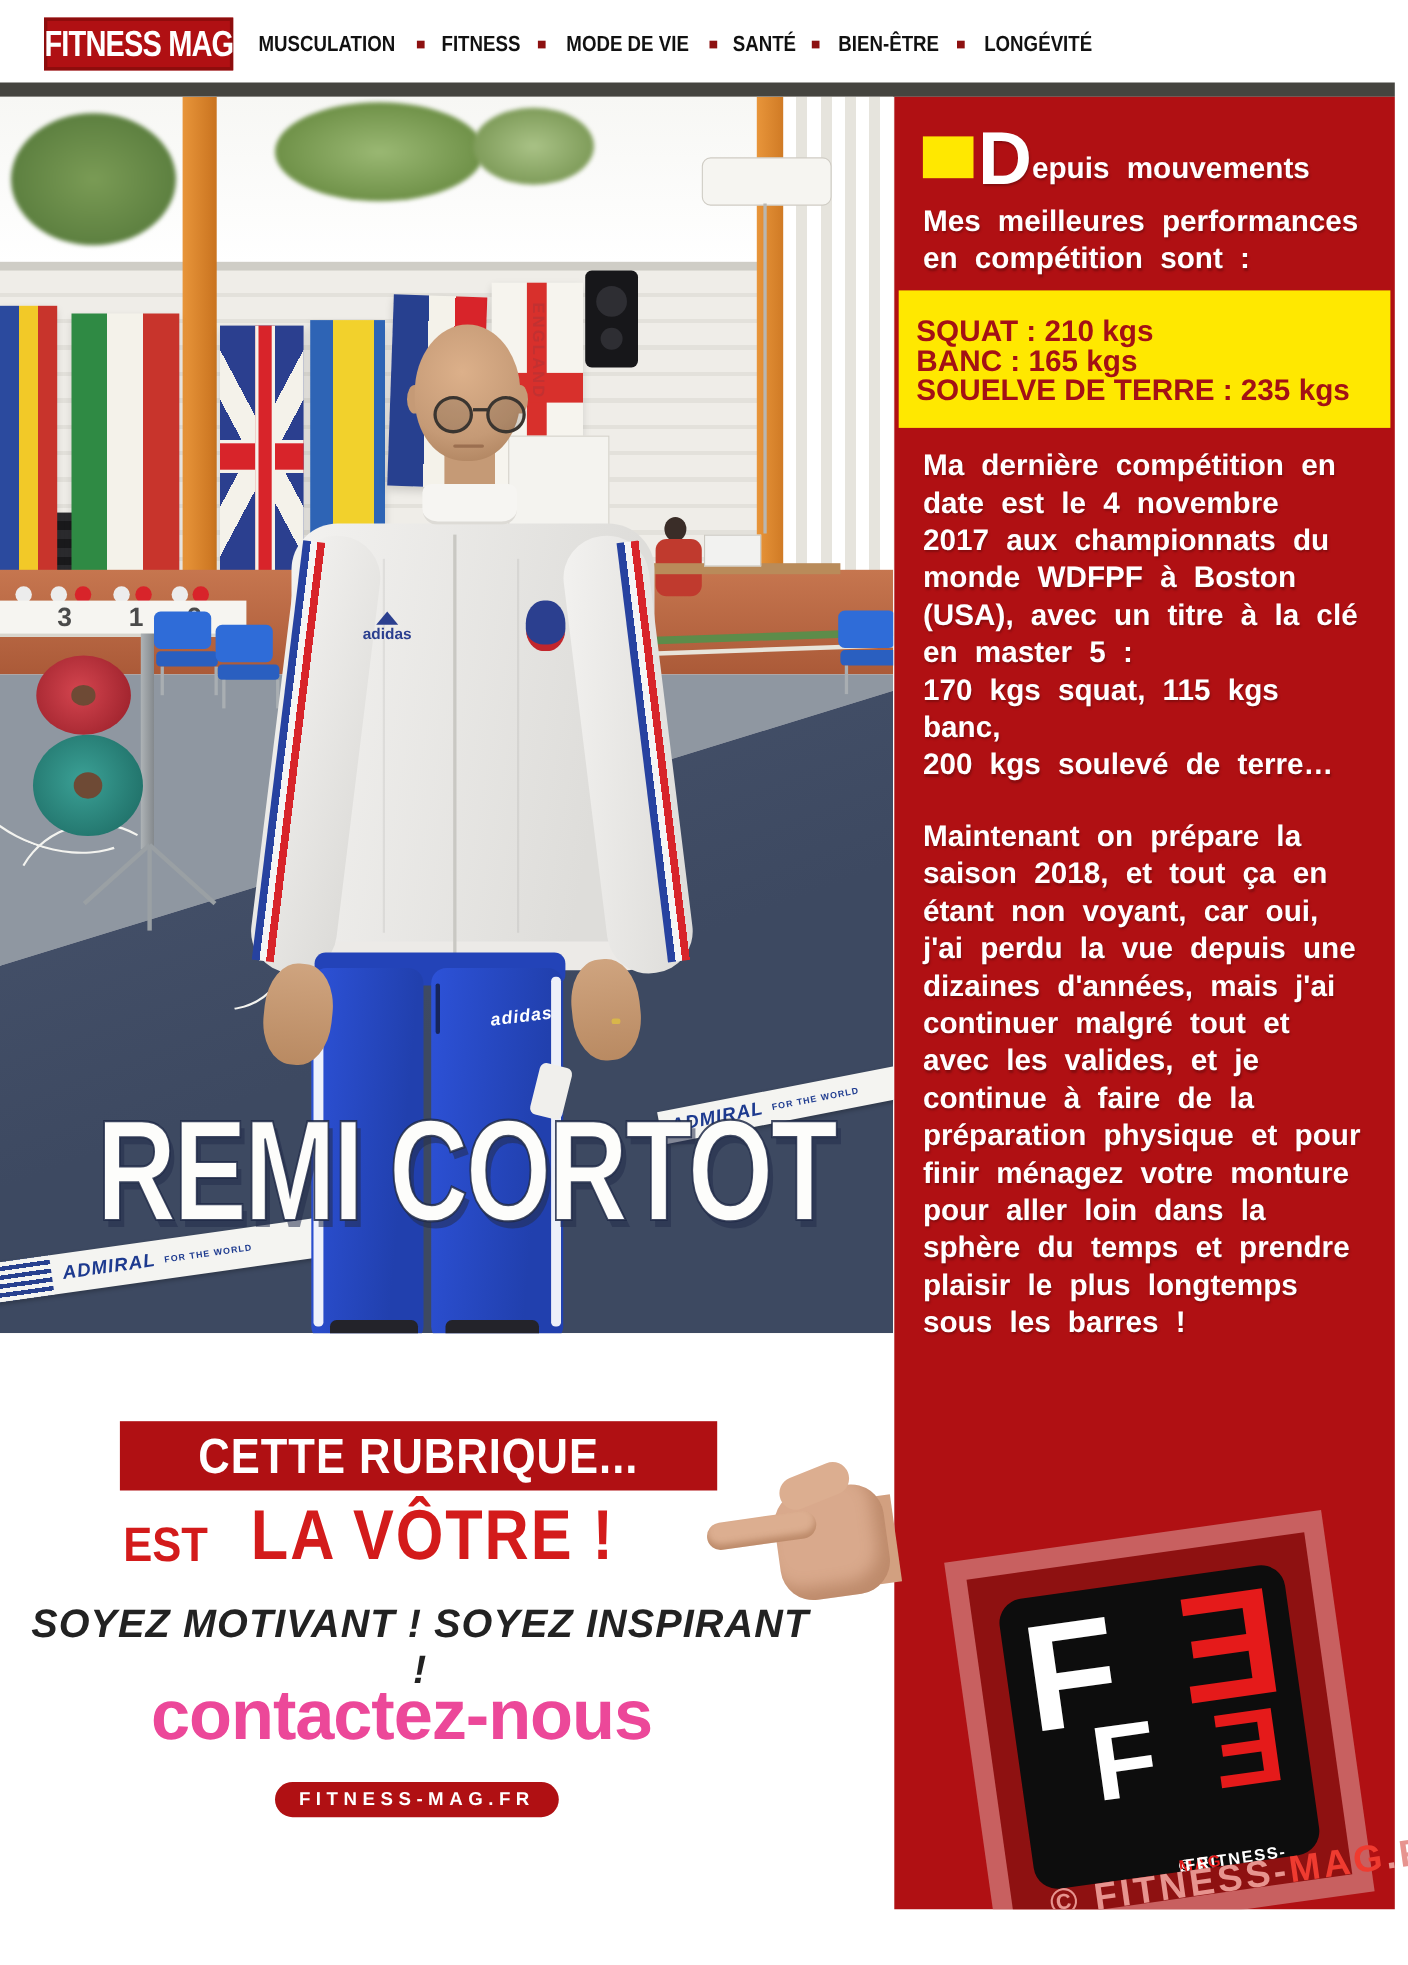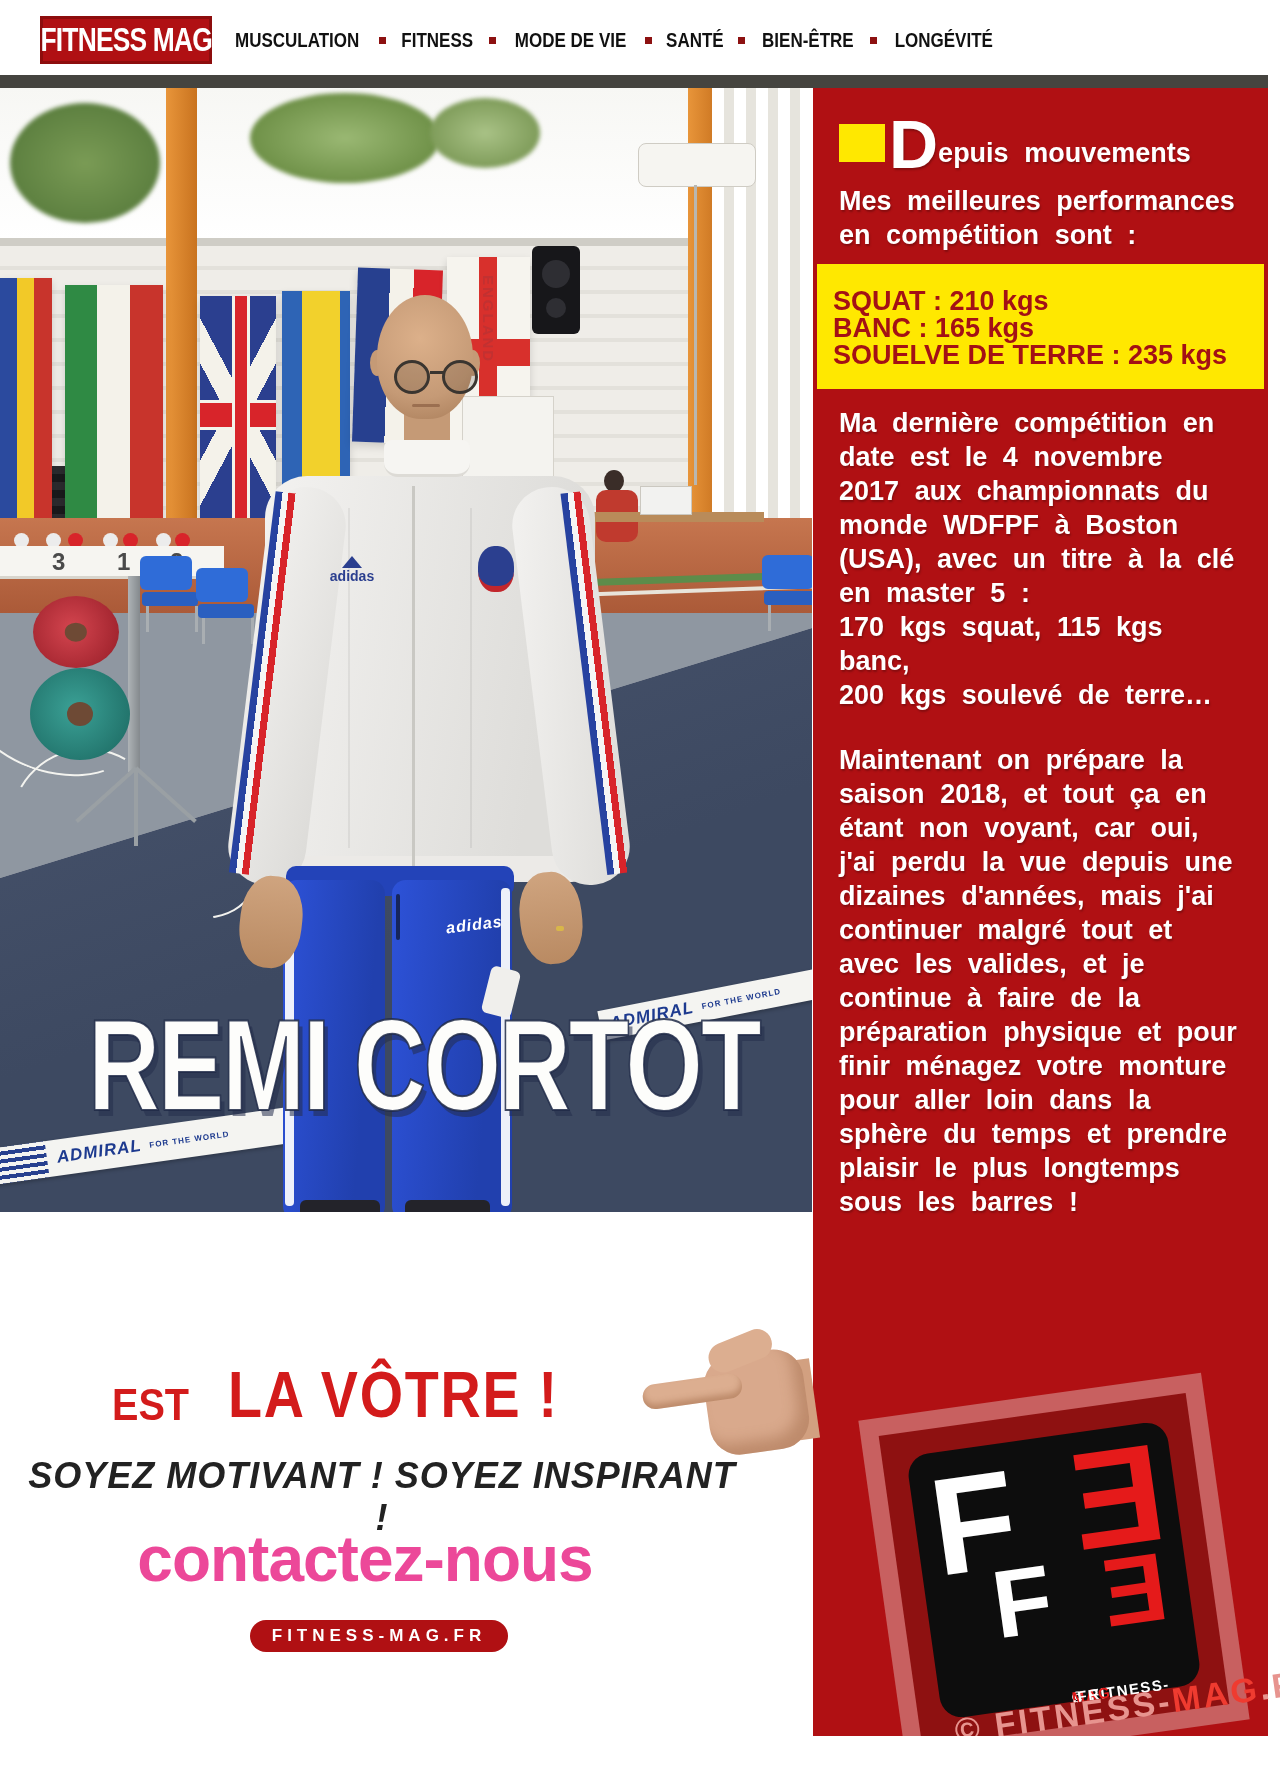--- a/index.html
+++ b/index.html
@@ -366,20 +366,23 @@
             <span class="r">MAG</span>
             <span class="w">.FR</span>
         </div>
       </div>
     </div>
     <div class="watermark">
       <span class="base">© FITNESS-</span><span class="mag">MAG</span><span class="base">.FR</span>
     </div>
   </div>
 
+  <div class="cta-box">
+    <span>CETTE RUBRIQUE...</span>
+  </div>
   <div class="votre-row">
     <span class="est">EST</span>
     <span class="votre">LA VÔTRE !</span>
   </div>
   <div class="pointer-hand">
     <div class="ph-wrist"></div>
     <div class="ph-fist"></div>
     <div class="ph-thumb"></div>
     <div class="ph-finger"></div>
   </div>

